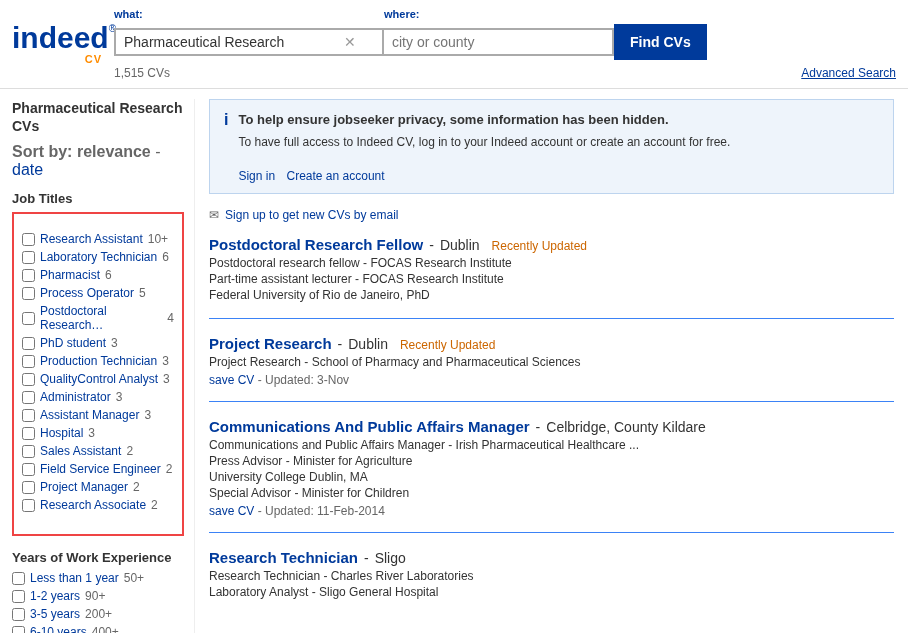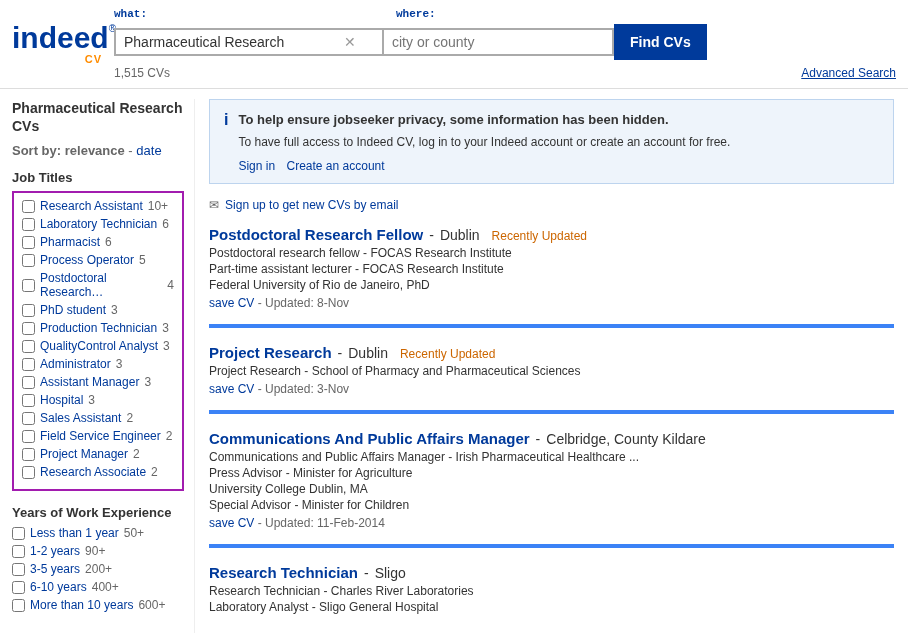--- a/index.html
+++ b/index.html
@@ -36,27 +36,27 @@
     .cv-count { font-size: 12px; color: #666; }
     .advanced-link { font-size: 12px; color: #003A9B; text-decoration: underline; cursor: pointer; }
 
     
     #main { display: flex; padding: 10px 0; }
 
     
     #sidebar { width: 195px; padding: 0 10px 0 12px; border-right: 1px solid #eee; }
     #page-title-area { margin-bottom: 8px; }
     #page-title-area h2 { font-size: 14px; color: #333; font-weight: bold; line-height: 1.3; }
-    .sort-line { font-size: 13px; color: #666; margin-bottom: 12px; }
+    .sort-line { font-size: 16px; color: #666; margin-bottom: 12px; }
     .sort-line a { color: #003A9B; text-decoration: none; }
     .sort-line span { font-weight: bold; }
 
     .filter-section { margin-bottom: 14px; }
     .filter-title { font-size: 13px; font-weight: bold; color: #333; margin-bottom: 6px; }
-    .filter-box { border: 2px solid #a21caf; padding: 6px 8px; }
+    .filter-box { border: 2px solid #ef4444; padding: 18px 8px; }
     .filter-item { display: flex; align-items: center; gap: 5px; margin-bottom: 4px; font-size: 12px; }
     .filter-item input[type=checkbox] { margin: 0; }
     .filter-item a { color: #003A9B; text-decoration: none; }
     .filter-count { color: #666; }
 
     .exp-section { margin-bottom: 10px; }
     .exp-title { font-size: 13px; font-weight: bold; color: #333; margin-bottom: 6px; }
     .exp-item { display: flex; align-items: center; gap: 5px; margin-bottom: 4px; font-size: 12px; }
     .exp-item input[type=checkbox] { margin: 0; }
     .exp-item a { color: #003A9B; text-decoration: none; }
@@ -71,49 +71,49 @@
       border: 1px solid #BDD4EE;
       padding: 10px 14px;
       margin-bottom: 14px;
       display: flex;
       gap: 10px;
       align-items: flex-start;
     }
     .info-icon { color: #003A9B; font-size: 16px; font-weight: bold; margin-top: 1px; }
     .info-text { font-size: 12px; color: #333; line-height: 1.5; }
     .info-text strong { font-size: 13px; display: block; margin-bottom: 3px; }
-    .info-links { margin-top: 8px; font-size: 12px; }
+    .info-links { margin-top: 18px; font-size: 12px; }
     .info-links a { color: #003A9B; text-decoration: none; margin-right: 8px; }
 
     
     .email-signup { display: flex; align-items: center; gap: 6px; font-size: 12px; color: #003A9B; margin-bottom: 14px; cursor: pointer; }
     .email-icon { color: #666; }
 
     
-    .cv-result { margin-bottom: 16px; padding-bottom: 14px; border-bottom: 4px solid #3b82f6; }
+    .cv-result { margin-bottom: 16px; padding-bottom: 14px; border-bottom: 1px solid #3b82f6; }
     .cv-result:last-child { border-bottom: none; }
     .cv-title-line { display: flex; align-items: baseline; gap: 6px; margin-bottom: 3px; flex-wrap: wrap; }
     .cv-name { font-size: 15px; color: #003A9B; font-weight: bold; text-decoration: none; cursor: pointer; }
     .cv-dash { color: #333; font-size: 14px; }
     .cv-location { font-size: 14px; color: #333; }
     .cv-updated { font-size: 12px; color: #cc6600; margin-left: 6px; }
     .cv-detail { font-size: 12px; color: #333; margin-bottom: 2px; }
     .cv-save-line { font-size: 12px; color: #666; margin-top: 4px; }
     .cv-save-line a { color: #003A9B; text-decoration: none; }
 
     
     .logo-wrapper { display: flex; flex-direction: column; width: 90px; }
     .logo-main { display: flex; align-items: flex-start; }
     .indeed-word { font-size: 30px; font-weight: bold; color: #003A9B; font-family: Arial Black, Arial, sans-serif; line-height: 1; }
     .reg-mark { font-size: 10px; color: #003A9B; vertical-align: super; }
     .cv-badge { font-size: 11px; font-weight: bold; color: #FF8C00; margin-left: 4px; letter-spacing: 1px; align-self: flex-end; }
 
     .header-search-area { display: flex; flex-direction: column; gap: 4px; flex: 1; }
     .search-row { display: flex; align-items: center; gap: 0; }
-    .label-row { display: flex; gap: 12px; margin-left: 0; font-family: Liberation Mono, monospace; }
+    .label-row { display: flex; gap: 0; margin-left: 0; }
     .what-label { font-size: 11px; color: #003A9B; font-weight: bold; width: 270px; }
     .where-label { font-size: 11px; color: #003A9B; font-weight: bold; width: 230px; }
   </style>
 </head>
 <body>
 
 <div id="header">
   <div class="logo-wrapper">
     <div class="logo-main">
       <span class="indeed-word">indeed</span>
@@ -293,24 +293,20 @@
         <div class="cv-result">
       <div class="cv-title-line">
         <a class="cv-name" href="#">Postdoctoral Research Fellow</a>
         <span class="cv-dash">-</span>
         <span class="cv-location">Dublin</span>
         <span class="cv-updated">Recently Updated</span>
       </div>
       <div class="cv-detail">Postdoctoral research fellow - FOCAS Research Institute</div>
           <div class="cv-detail">Part-time assistant lecturer - FOCAS Research Institute</div>
           <div class="cv-detail">Federal University of Rio de Janeiro, PhD</div>
-      <div class="cv-save-line">
-        <a href="#">save CV</a>
-        <span> - Updated: 8-Nov</span>
-      </div>
     </div>
         <div class="cv-result">
       <div class="cv-title-line">
         <a class="cv-name" href="#">Project Research</a>
         <span class="cv-dash">-</span>
         <span class="cv-location">Dublin</span>
         <span class="cv-updated">Recently Updated</span>
       </div>
       <div class="cv-detail">Project Research - School of Pharmacy and Pharmaceutical Sciences</div>
       <div class="cv-save-line">

